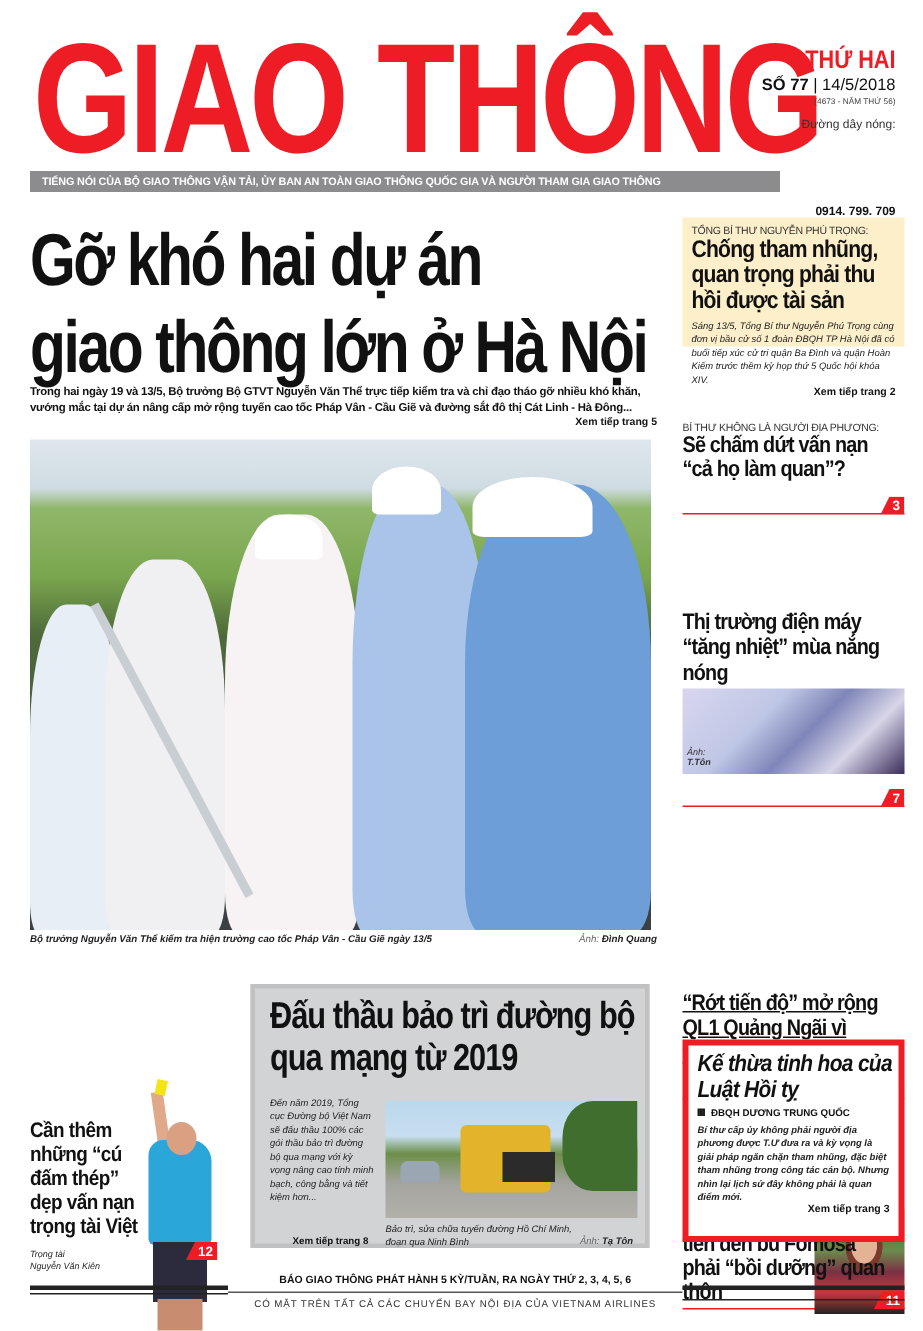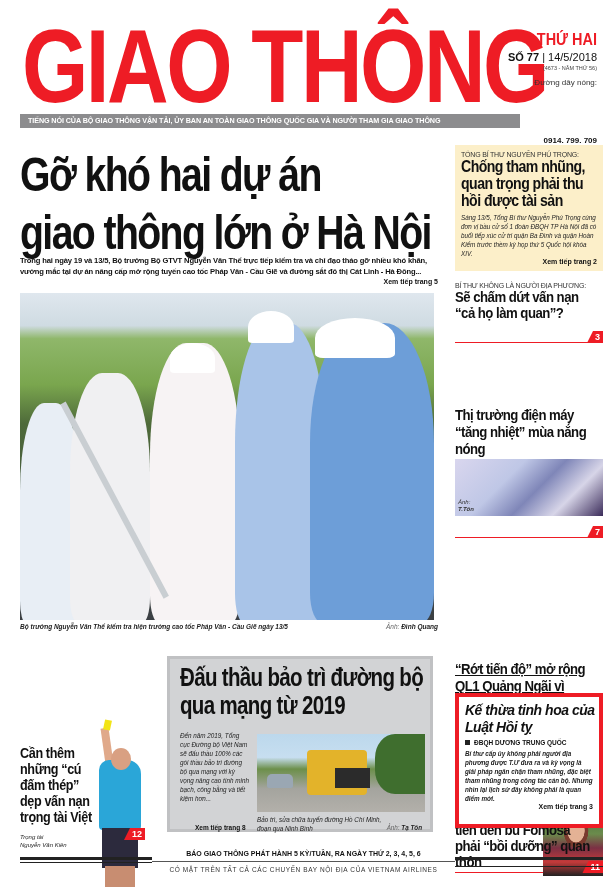--- a/index.html
+++ b/index.html
@@ -32,21 +32,21 @@
 
   .photo { left: 20px; top: 293px; width: 414px; height: 327px; overflow: hidden;
     background: linear-gradient(180deg,#dfe7ee 0%, #cfdbe2 10%, #8fb76a 14%, #7aa64e 28%, #4e6a3a 40%, #3b3f44 100%); }
   .photo .person { position: absolute; border-radius: 40% 40% 10% 10%; }
   .caption { left: 20px; top: 623px; width: 414px; font-size: 6.5px; font-style: italic; font-weight: bold; color: #222; }
   .credit { right: 177px; top: 623px; font-size: 6.5px; font-style: italic; color: #666; }
   .credit b { color: #222; }
 
   
   .rcol { left: 455px; width: 148px; }
-  .box-cream { top: 145px; height: 126px; background: #fcefc9; padding: 6px 6px; }
+  .box-cream { top: 145px; height: 86px; background: #fcefc9; padding: 6px 6px; }
   .kicker { font-size: 7px; color: #333; letter-spacing: -0.2px; white-space: nowrap; }
   .rhead { font-weight: bold; font-size: 16px; line-height: 17px; letter-spacing: -0.6px; transform: scaleX(0.88); transform-origin: left top; width: 160px; }
   .rbody { font-size: 6.3px; font-style: italic; line-height: 9px; color: #222; margin-top: 4px; }
   .rsee { text-align: right; font-size: 7px; font-weight: bold; }
   .story { padding-bottom: 21px; border-bottom: 1.5px solid #ee1c25; position: relative; }
   .pg { position: absolute; right: 0; bottom: -1px; background: #ee1c25; color: #fff; font-weight: bold; font-size: 9px;
     padding: 1px 3px 0 8px; line-height: 11px; clip-path: polygon(6px 0,100% 0,100% 100%,0 100%); }
   .thumb { height: 57px; margin-top: 2px; background: linear-gradient(135deg,#d9d6ee 0%, #bfc7e6 35%, #7f86b8 55%, #d7d5e8 75%, #3b2c5a 100%); position: relative; }
   .thumb .cr { position: absolute; left: 3px; bottom: 3px; font-size: 6px; font-style: italic; color: #333; line-height: 7px; }
   .woman { position: absolute; right: 0; top: 0; width: 60px; height: 70px;

